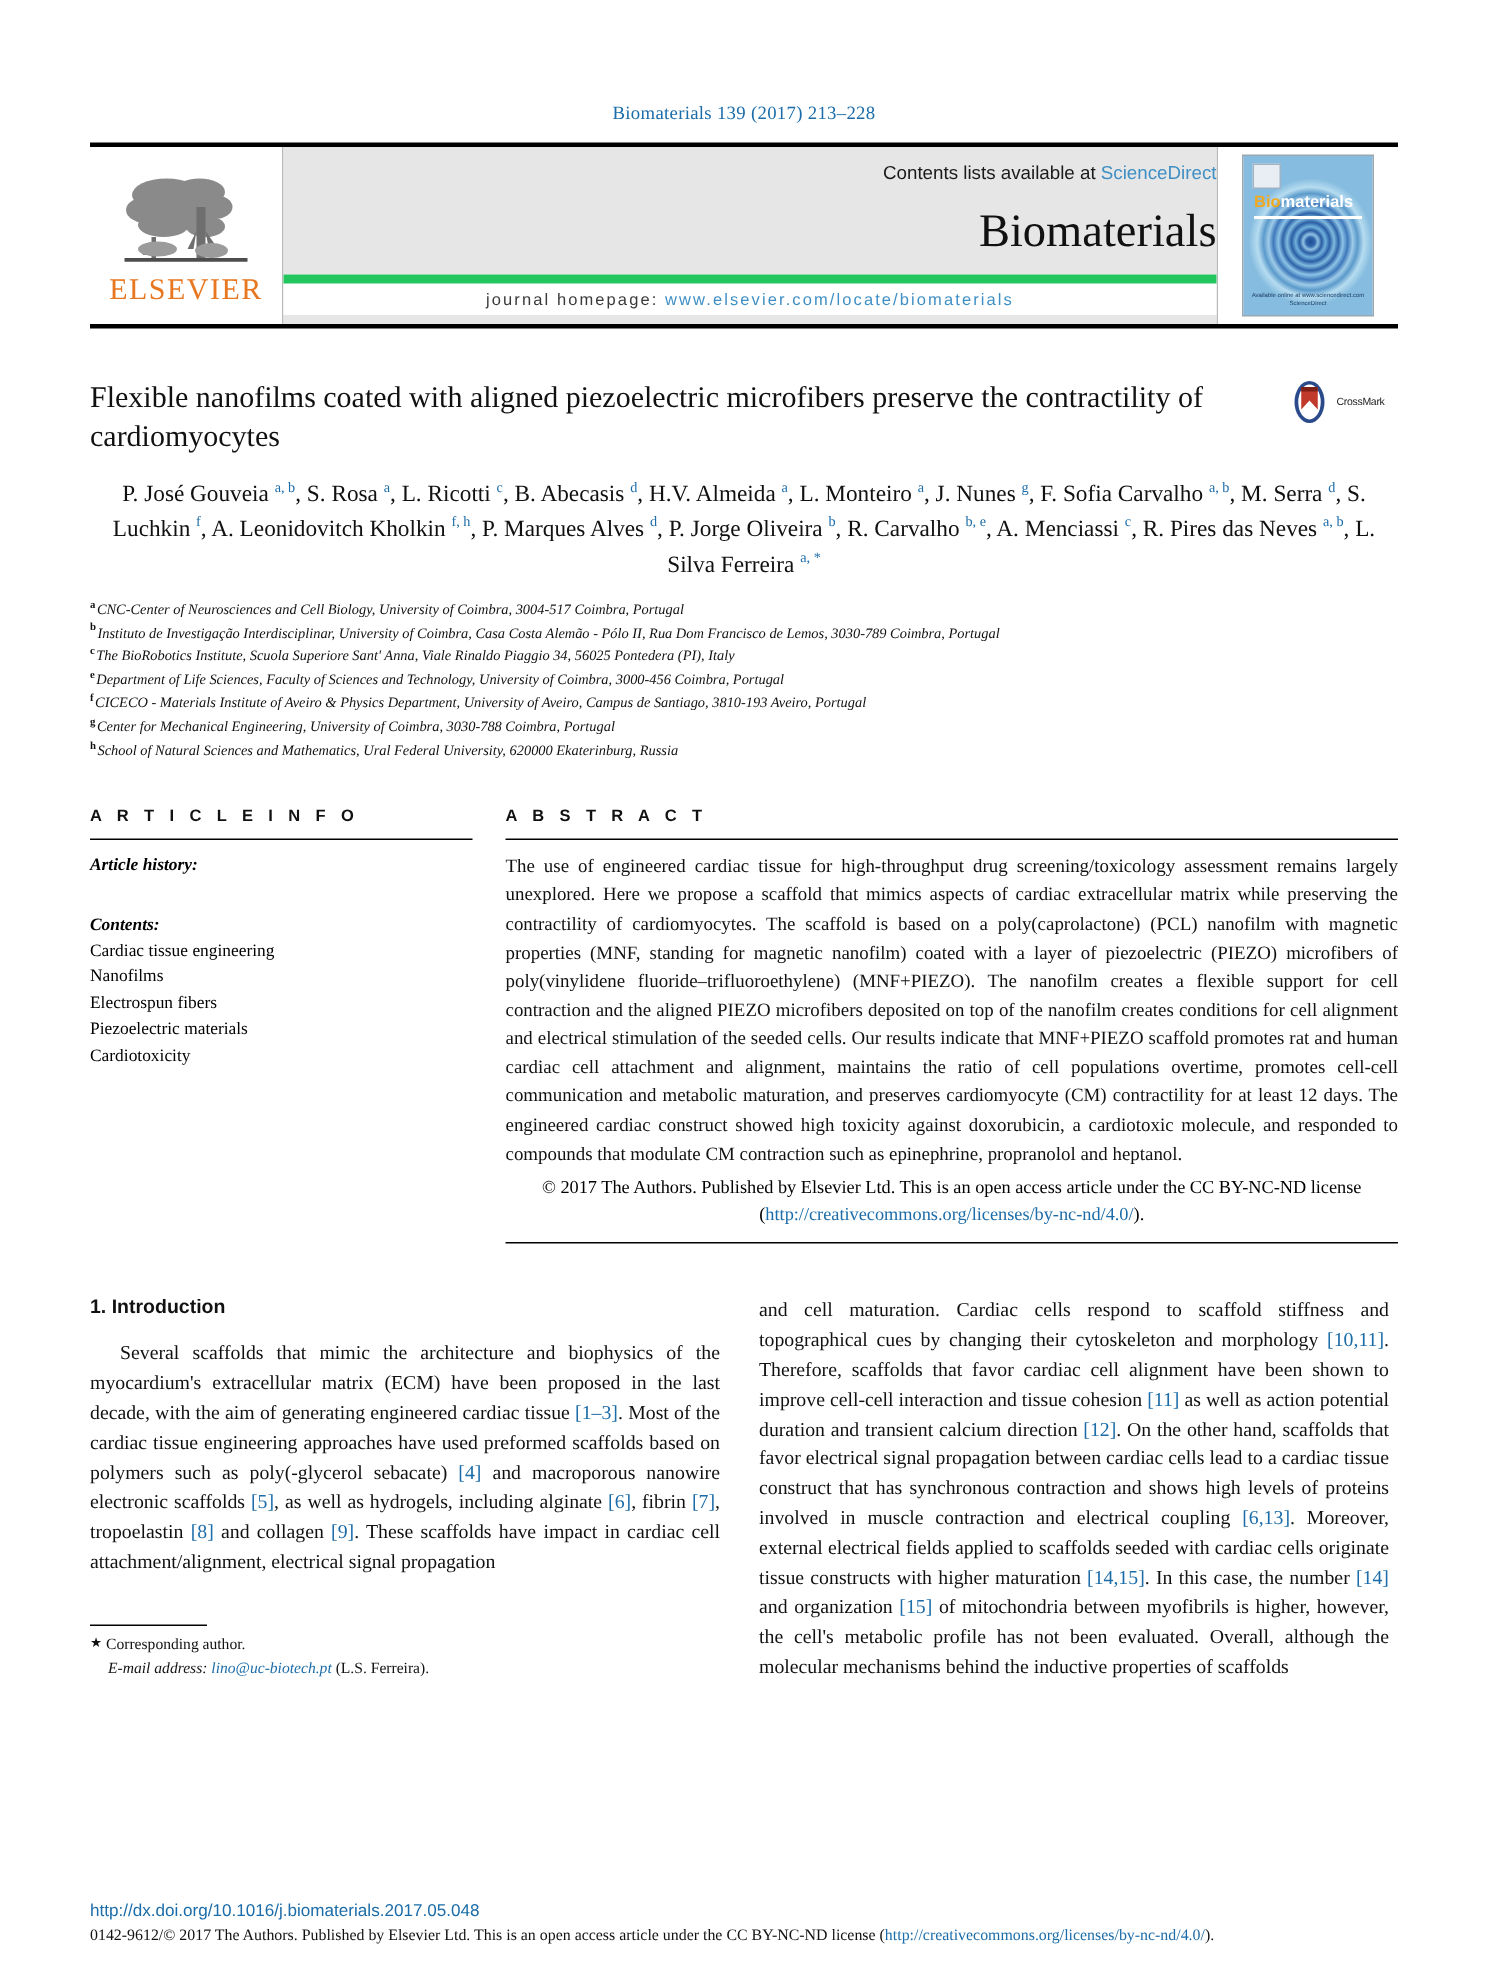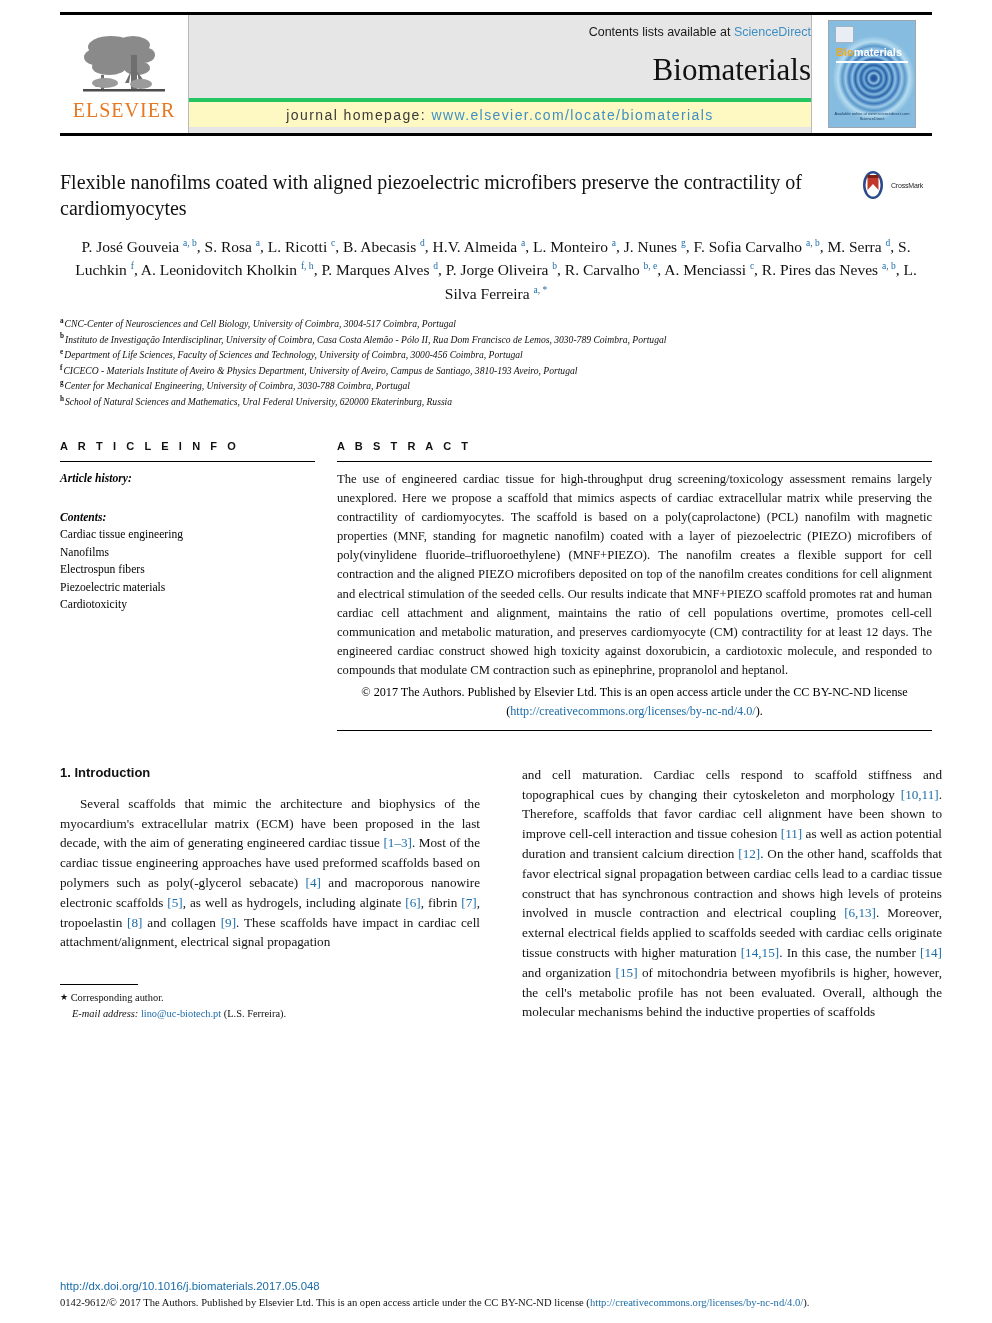--- a/index.html
+++ b/index.html
@@ -82,28 +82,28 @@
   }
   .journal-name {
     font-family: "Liberation Serif", serif;
     font-size: 31px;
     color: #111;
     line-height: 1;
     margin-top: 2px;
   }
   .homepage-line {
     font-family: "Liberation Sans", sans-serif;
-    font-size: 14px;
+    font-size: 11px;
     color: #3a3a3a;
     letter-spacing: 1.4px;
-    background: #fef9c3;
+    background: #ffffff;
     width: 100%;
     text-align: center;
     padding: 5px 0 4px 0;
-    border-top: 4px solid #22c55e;
+    border-top: 6px solid #22c55e;
     box-sizing: border-box;
   }
   .homepage-line .url { color: #3f8fc4; }
   .mast-cover {
     width: 120px;
     flex: 0 0 120px;
     border-left: 1px solid #b9b9b9;
     display: flex;
     align-items: center;
     justify-content: center;
@@ -271,21 +271,21 @@
   .abstract-rule {
     border: 0;
     border-top: 1px solid #000;
     margin: 10px 0 0 0;
   }
 
   
   .body-cols {
     margin-top: 34px;
     display: flex;
-    gap: 42px;
+    gap: 26px;
     position: relative;
   }
   .bcol { width: 420px; flex: 0 0 420px; position: relative; }
   .sec-title {
     font-family: "Liberation Sans", sans-serif;
     font-size: 13px;
     font-weight: bold;
     color: #111;
     margin: 0 0 14px 0;
   }
@@ -313,21 +313,21 @@
     margin: 0 0 5px 0;
   }
   .fn-line {
     font-family: "Liberation Serif", serif;
     font-size: 10.4px;
     line-height: 1.55;
     color: #111;
   }
   .fn-line .star { font-size: 9px; vertical-align: 1px; }
   .fn-em { font-style: italic; }
-  .fn-mail { color: #1b6ca8; }
+  .fn-mail { color: #1b6ca8; font-style: italic; }
 
   
   .page-footer {
     position: absolute;
     left: 60px;
     right: 60px;
     bottom: 24px;
   }
   .doi-line {
     font-family: "Liberation Sans", sans-serif;
@@ -341,20 +341,21 @@
     color: #111;
     line-height: 1.4;
   }
   .issn-line .lic-url { color: #1b6ca8; }
 </style>
 </head>
 <body>
 
 <div class="page">
 
+  <div class="running-head">Biomaterials 139 (2017) 213–228</div>
 
   <div class="masthead">
 
     <div class="mast-logo">
       <svg class="tree-svg" width="86" height="68" viewBox="0 0 86 68">
         <g fill="#8a8a8a">
           <ellipse cx="30" cy="16" rx="23" ry="11"></ellipse>
           <ellipse cx="52" cy="14" rx="17" ry="9"></ellipse>
           <ellipse cx="18" cy="26" rx="15" ry="9"></ellipse>
           <ellipse cx="44" cy="27" rx="20" ry="10"></ellipse>
@@ -416,20 +417,21 @@
     </div>
   </div>
 
   <div class="authors">
     <span>P. José Gouveia <sup>a, b</sup>, S. Rosa <sup>a</sup>, L. Ricotti <sup>c</sup>, B. Abecasis <sup>d</sup>, H.V. Almeida <sup>a</sup>, L. Monteiro <sup>a</sup>, J. Nunes <sup>g</sup>, F. Sofia Carvalho <sup>a, b</sup>, M. Serra <sup>d</sup>, S. Luchkin <sup>f</sup>, A. Leonidovitch Kholkin <sup>f, h</sup>, P. Marques Alves <sup>d</sup>, P. Jorge Oliveira <sup>b</sup>, R. Carvalho <sup>b, e</sup>, A. Menciassi <sup>c</sup>, R. Pires das Neves <sup>a, b</sup>, L. Silva Ferreira <sup>a, *</sup></span>
   </div>
 
   <div class="affiliations">
       <div><span class="marker">a</span><span>CNC-Center of Neurosciences and Cell Biology, University of Coimbra, 3004-517 Coimbra, Portugal</span></div>
       <div><span class="marker">b</span><span>Instituto de Investigação Interdisciplinar, University of Coimbra, Casa Costa Alemão - Pólo II, Rua Dom Francisco de Lemos, 3030-789 Coimbra, Portugal</span></div>
+      <div><span class="marker">c</span><span>The BioRobotics Institute, Scuola Superiore Sant' Anna, Viale Rinaldo Piaggio 34, 56025 Pontedera (PI), Italy</span></div>
       <div><span class="marker">e</span><span>Department of Life Sciences, Faculty of Sciences and Technology, University of Coimbra, 3000-456 Coimbra, Portugal</span></div>
       <div><span class="marker">f</span><span>CICECO - Materials Institute of Aveiro &amp; Physics Department, University of Aveiro, Campus de Santiago, 3810-193 Aveiro, Portugal</span></div>
       <div><span class="marker">g</span><span>Center for Mechanical Engineering, University of Coimbra, 3030-788 Coimbra, Portugal</span></div>
       <div><span class="marker">h</span><span>School of Natural Sciences and Mathematics, Ural Federal University, 620000 Ekaterinburg, Russia</span></div>
     </div>
 
   <div class="info-abstract">
 
     <div class="col-info">
       <div class="sec-head">A R T I C L E   I N F O</div>

